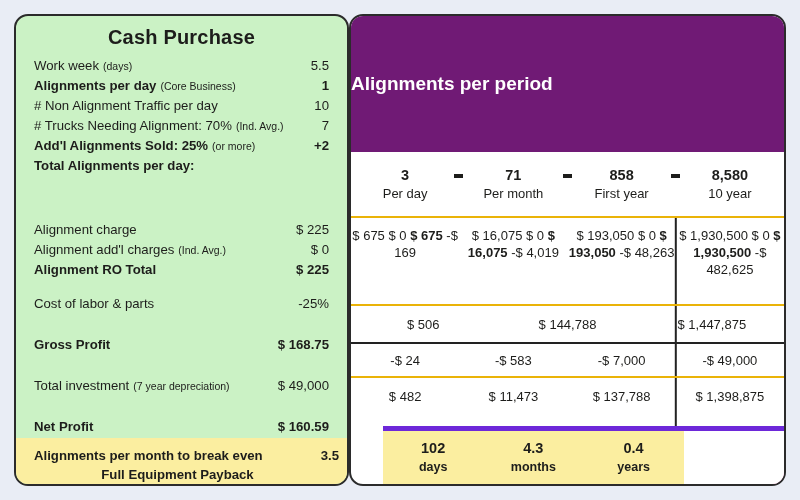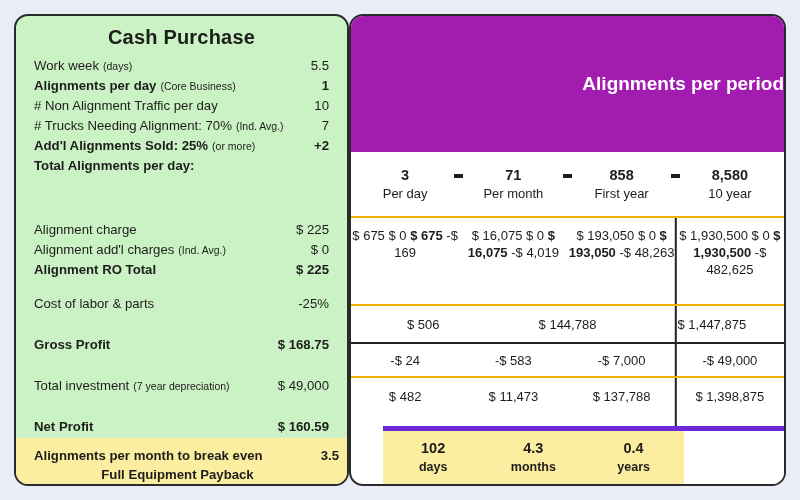--- a/index.html
+++ b/index.html
@@ -77,25 +77,25 @@
     width: 437px; height: 472px;
     background: #ffffff;
     border: 2.5px solid #2b2b2b;
     border-radius: 14px;
     overflow: hidden;
     display: flex;
     flex-direction: column;
   }
   #green-header {
     flex: 0 0 136px;
-    background: #a21caf;
+    background: #701a75;
     color: #ffffff;
     display: flex;
     align-items: center;
-    justify-content: flex-end;
+    justify-content: flex-start;
     font-size: 19px;
     font-weight: bold;
   }
 
   
   #period-band {
     flex: 0 0 64px;
     display: flex;
     align-items: center;
     background: #fff;

